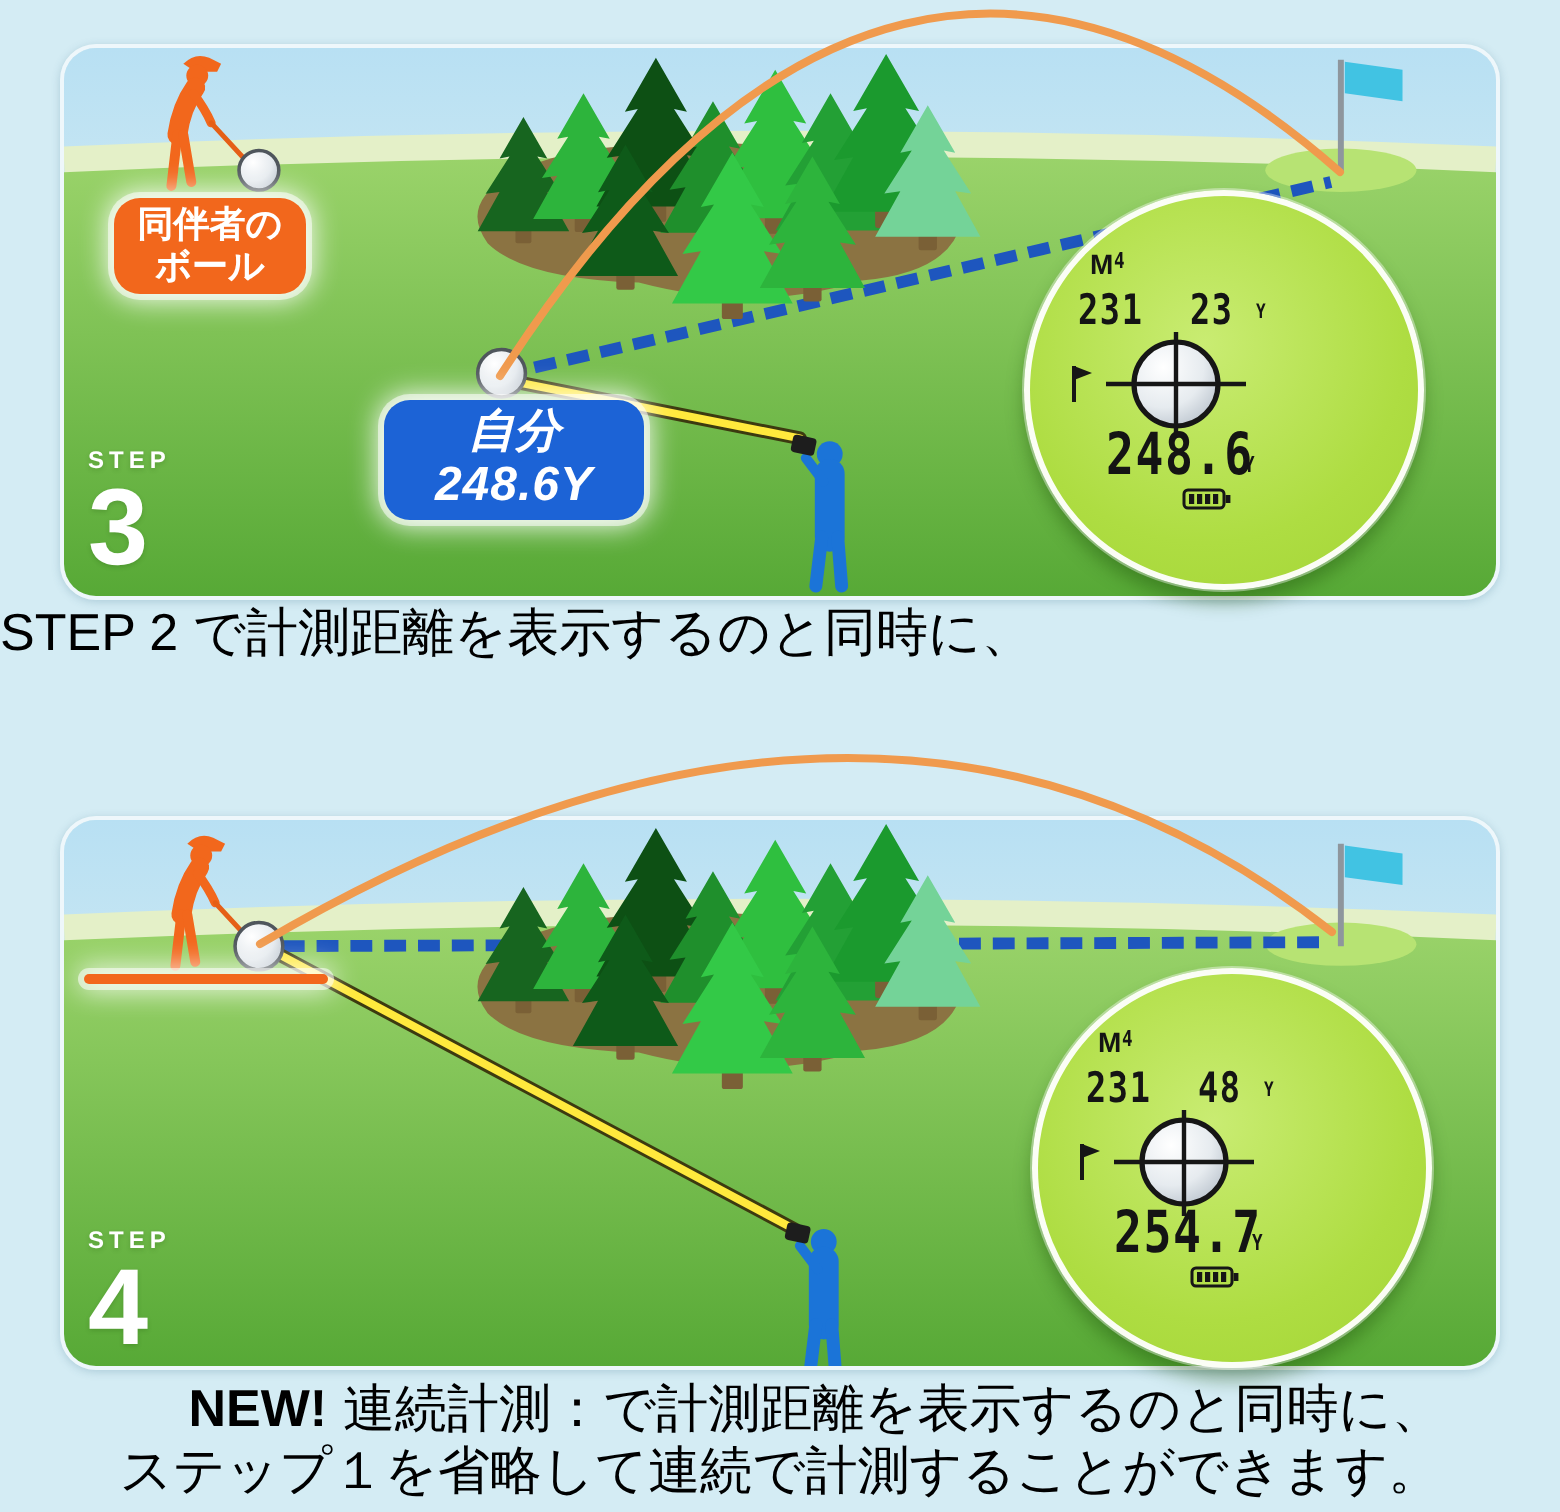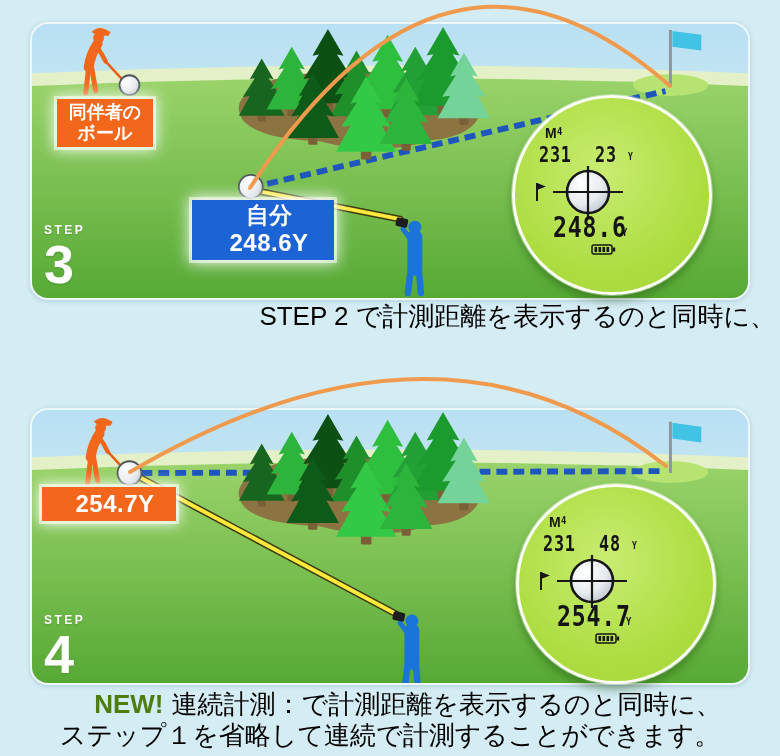--- a/index.html
+++ b/index.html
@@ -8,26 +8,26 @@
   .panel{position:absolute;left:30px;width:720px;border-radius:18px;overflow:hidden;
          border:2px solid rgba(255,255,255,.6);box-sizing:border-box;z-index:1;
          box-shadow:0 1px 4px rgba(60,110,140,.25);}
   .panel1{top:22px;height:278px;}
   .panel2{top:408px;height:277px;}
   .scene{display:block;width:100%;height:100%;}
 
   .overlay{position:absolute;left:0;top:0;z-index:3;pointer-events:none;}
   .arc{stroke:#f09a4d;stroke-width:4;fill:none;stroke-linecap:round;}
 
-  .tag{position:absolute;border-radius:0;color:#fff;text-align:center;font-weight:bold;z-index:5;
+  .tag{position:absolute;border-radius:13px;color:#fff;text-align:center;font-weight:bold;z-index:5;
        box-shadow:0 0 0 3px rgba(255,255,255,.55),0 0 14px 3px rgba(255,255,255,.95);}
   .tag-orange{background:#f2671c;}
   .tag-blue{background:#1c63d6;}
   .balltag{padding:3px 2px;font-size:18px;line-height:21px;width:92px;}
-  .measure{padding:2px 0 3px 12px;}
+  .measure{padding:2px 0 3px 0;font-style:italic;}
   .measure .m1{font-size:23px;line-height:26px;}
   .measure .m2{font-size:24px;line-height:29px;letter-spacing:.5px;}
 
   .step{position:absolute;color:#fff;z-index:4;text-shadow:0 1px 2px rgba(40,90,20,.25);}
   .step-word{font-size:12px;font-weight:bold;letter-spacing:2.5px;line-height:17px;}
   .step-num{font-size:54px;font-weight:bold;line-height:52px;margin-top:-1px;}
 
   .vf{position:absolute;width:200px;height:200px;border-radius:50%;z-index:4;
       background:radial-gradient(circle at 45% 38%, #c9ec72 0%, #aedd42 62%, #a3d435 100%);
       border:3px solid rgba(255,255,255,.95);box-sizing:border-box;
@@ -40,25 +40,25 @@
   .vf-m{font-family:"Liberation Sans",sans-serif;font-weight:bold;font-size:14px;color:#141414;}
   .vf-md{font-size:11px;vertical-align:3px;}
   .vf-left{position:absolute;left:24px;top:45px;font-size:21px;}
   .vf-right{position:absolute;left:80px;top:45px;font-size:21px;}
   .vf-unit{position:absolute;left:113px;top:53px;font-size:10px;}
   .vf-cross{position:absolute;left:12px;top:58px;}
   .vf-bottom-val{position:absolute;left:38px;top:112px;font-size:29px;}
   .vf-bunit{position:absolute;left:107px;top:128px;font-size:11px;}
   .vf-batt{position:absolute;left:76px;top:146px;}
 
-  .cap-mid{position:absolute;left:0;top:301px;width:776px;text-align:right;z-index:2;
+  .cap-mid{position:absolute;left:0;top:301px;width:776px;text-align:left;z-index:2;
            font-size:26px;line-height:31px;color:#000;}
   .cap-bot{position:absolute;left:0;top:689px;width:780px;text-align:center;z-index:2;
            font-size:26px;line-height:31px;color:#000;}
-  .new{color:#4d7c0f;font-weight:bold;margin-right:8px;margin-left:36px;}
+  .new{color:#000000;font-weight:bold;margin-right:8px;margin-left:36px;}
   .cap-bot b{font-weight:normal;}
 </style>
 </head>
 <body>
 
 <div class="stage">
 
   <section class="panel panel1">
     <svg class="scene" viewBox="0 0 720 278" preserveAspectRatio="none">
       <defs>
@@ -171,21 +171,20 @@
     <div>同伴者の</div>
     <div>ボール</div>
   </div>
 
   <div class="tag tag-blue measure" style="left:192px;top:200px;width:130px;">
     <div class="m1">自分</div>
     <div class="m2">248.6Y</div>
   </div>
 
   <div class="tag tag-orange measure" style="left:42px;top:487px;width:122px;">
-    <div class="m2">254.7Y</div>
   </div>
 
   <div class="step" style="left:44px;top:222px;">
     <div class="step-word">STEP</div>
     <div class="step-num">3</div>
   </div>
   <div class="step" style="left:44px;top:612px;">
     <div class="step-word">STEP</div>
     <div class="step-num">4</div>
   </div>

